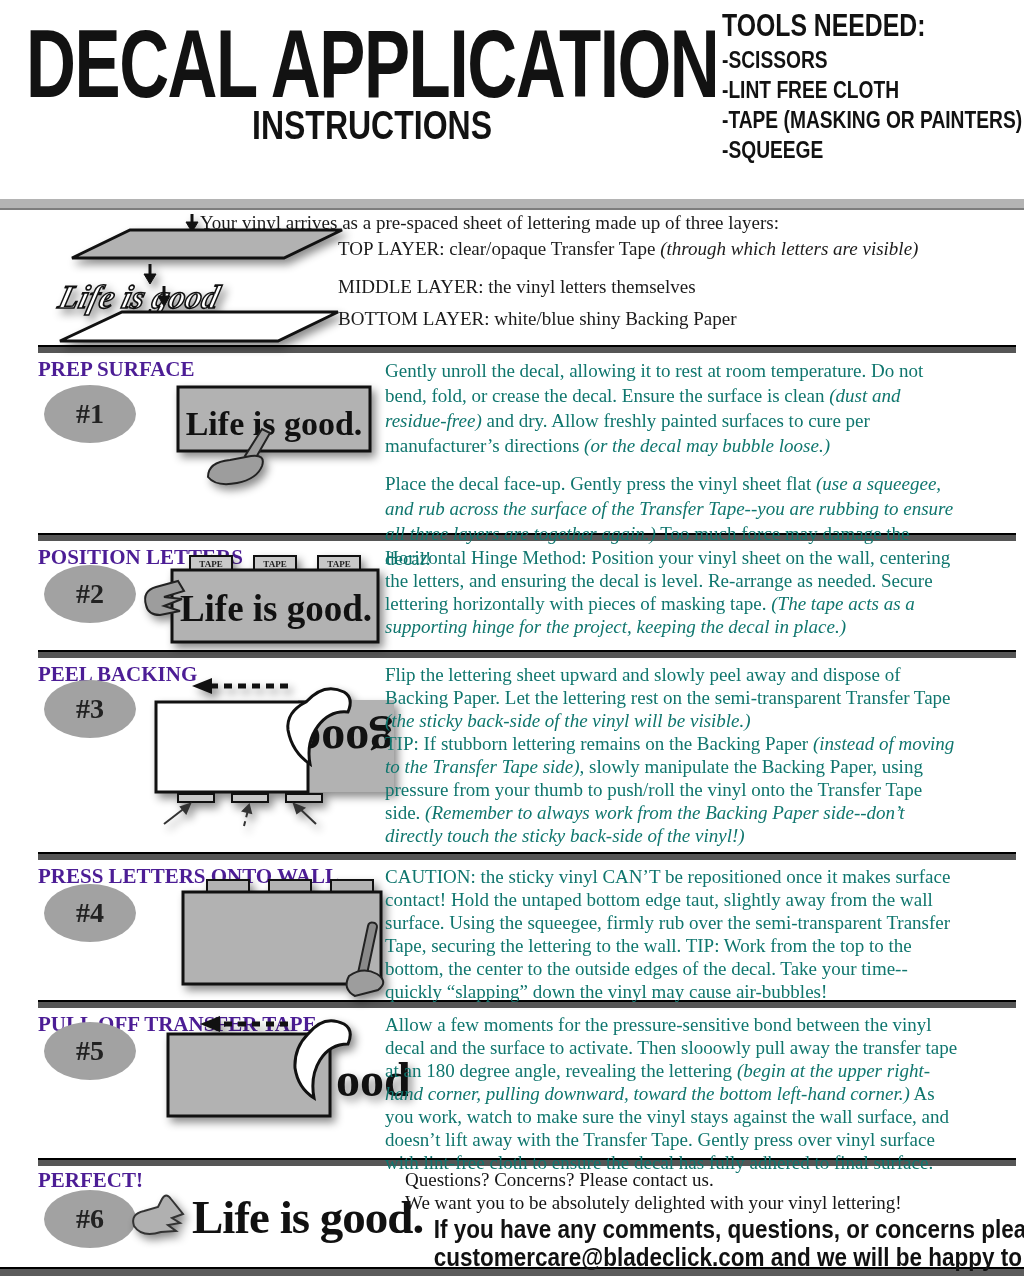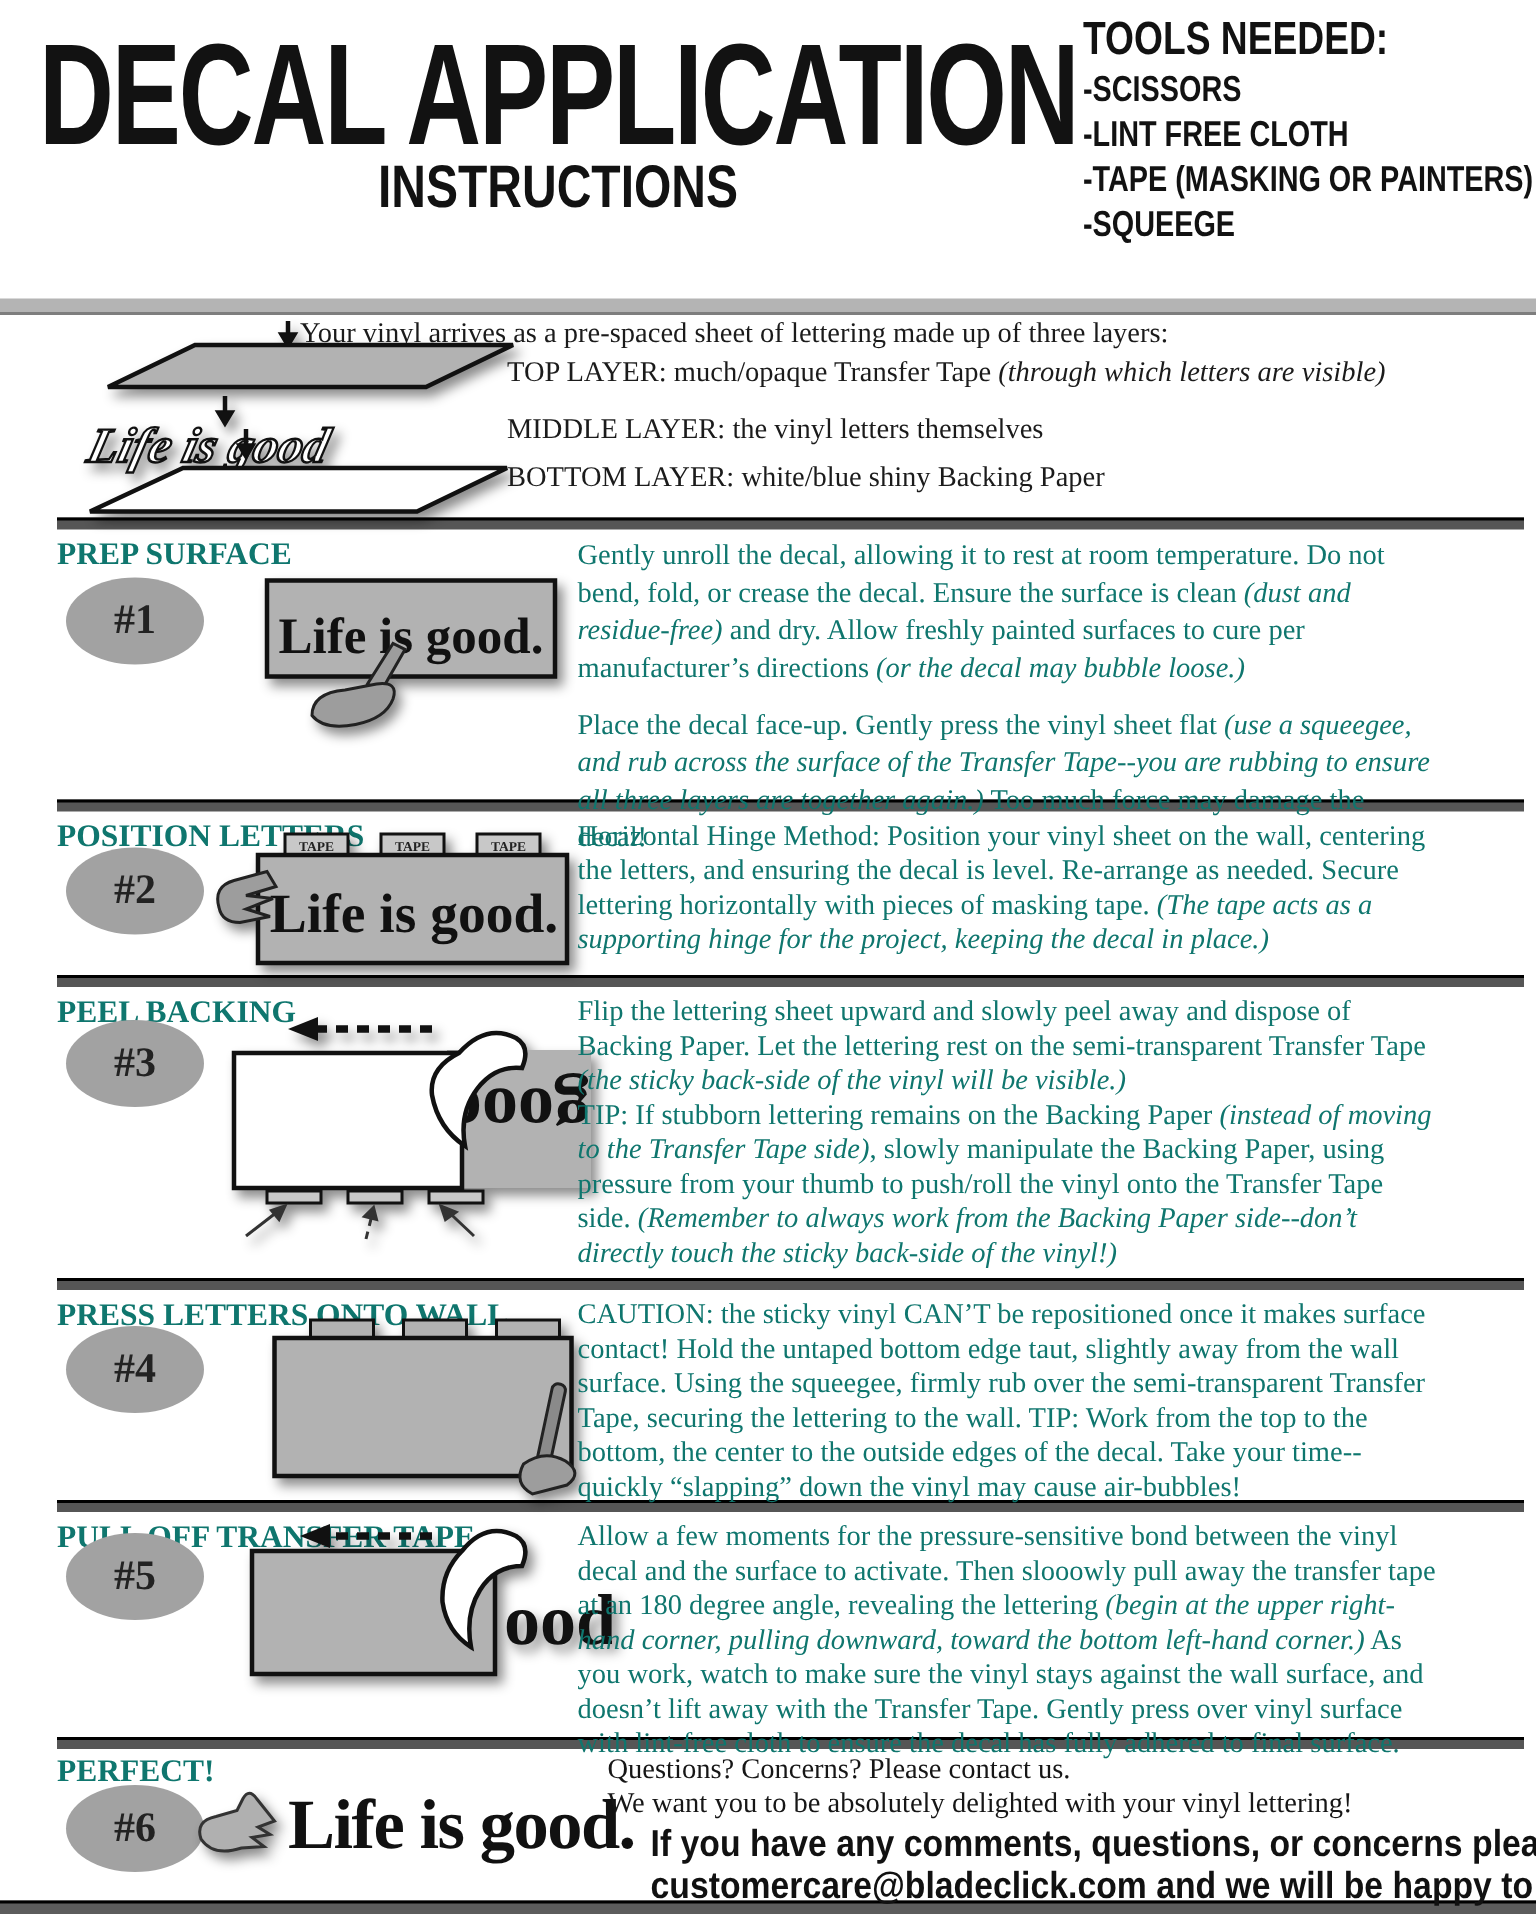--- a/index.html
+++ b/index.html
@@ -20,21 +20,21 @@
   .graybar{height:11px;background:var(--bar-light,#b4b4b4);border-bottom:2px solid #7e7e7e}
   .rule{height:8px;margin:0 8px 0 38px;background:var(--bar-mid,#565656);border-top:2px solid #000}
   .bottombar{height:14px;background:var(--bar-dark,#5c5c5c);border-top:2px solid #000}
   
   .intro{position:relative;height:135px}
   .intro-lead{position:absolute;left:200px;top:2px;font-size:19px}
   .layer-row{position:absolute;left:338px;font-size:19px;white-space:nowrap}
   .diagram{position:absolute;left:42px;top:4px}
   
   .step{position:relative}
-  .step-title{position:absolute;left:38px;top:4px;font-size:21px;font-weight:700;color:#0f766e}
+  .step-title{position:absolute;left:38px;top:4px;font-size:21px;font-weight:700;color:#4c1d95}
   .badge{position:absolute;left:44px;width:92px;height:58px;border-radius:50%;
          background:var(--badge-gray,#a2a2a2);display:flex;align-items:center;justify-content:center;
          font-weight:700;font-size:28px;color:#222}
   .illus{position:absolute}
   .illus svg,.diagram svg{filter:drop-shadow(4px 5px 4px rgba(0,0,0,.45))}
   .copy{position:absolute;left:385px;top:5px;width:574px;font-size:19px;line-height:23px;color:#0f766e}
   .copy p{margin-bottom:13px}
   .copy p:last-child{margin-bottom:0}
   .copy p.nogap{margin-bottom:0}
   .b{font-weight:400}
@@ -81,21 +81,21 @@
       <g transform="skewX(-14)">
         <text x="118" y="94" text-anchor="middle" font-size="33" font-style="italic" font-weight="700" fill="#fff" stroke="#111" stroke-width="1.6">Life is good</text>
       </g>
       <g stroke="#111" fill="#111">
         <line x1="122" y1="72" x2="122" y2="84" stroke-width="3"></line>
           <polygon points="122,92 116,82 128,82"></polygon>
       </g>
       <polygon points="80,98 296,98 236,127 18,127" fill="#fff" stroke="#111" stroke-width="3"></polygon>
     </svg>
   </div>
-  <p class="layer-row" style="top:28px"><span class="b">TOP LAYER:</span><span> much/opaque </span><span class="b">Transfer Tape</span><span class="i"> (through which letters are visible)</span></p>
+  <p class="layer-row" style="top:28px"><span class="b">TOP LAYER:</span><span> clear/opaque </span><span class="b">Transfer Tape</span><span class="i"> (through which letters are visible)</span></p>
   <p class="layer-row" style="top:66px"><span class="b">MIDDLE LAYER:</span><span> the </span><span class="b">vinyl letters</span><span> themselves</span></p>
   <p class="layer-row" style="top:98px"><span class="b">BOTTOM LAYER:</span><span> white/blue shiny </span><span class="b">Backing Paper</span></p>
 </section>
 
 <div class="rule"></div>
 <section class="step" style="height:180px">
   <h2 class="step-title">PREP SURFACE</h2>
   <div class="badge" style="top:32px">#1</div>
   <div class="illus" style="left:150px;top:28px">
     <svg width="230" height="112" viewBox="0 0 230 112">

